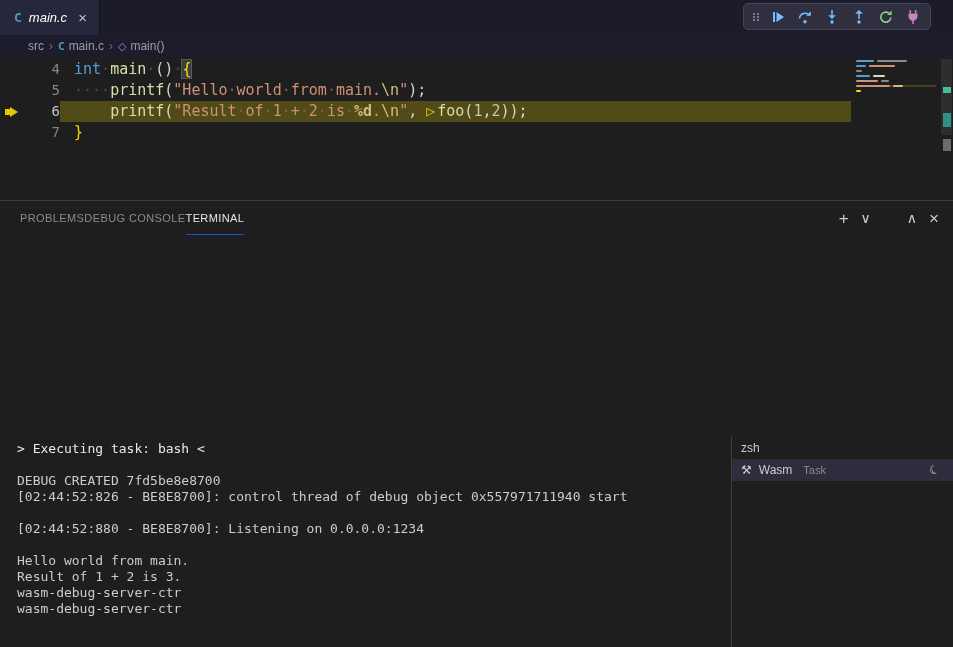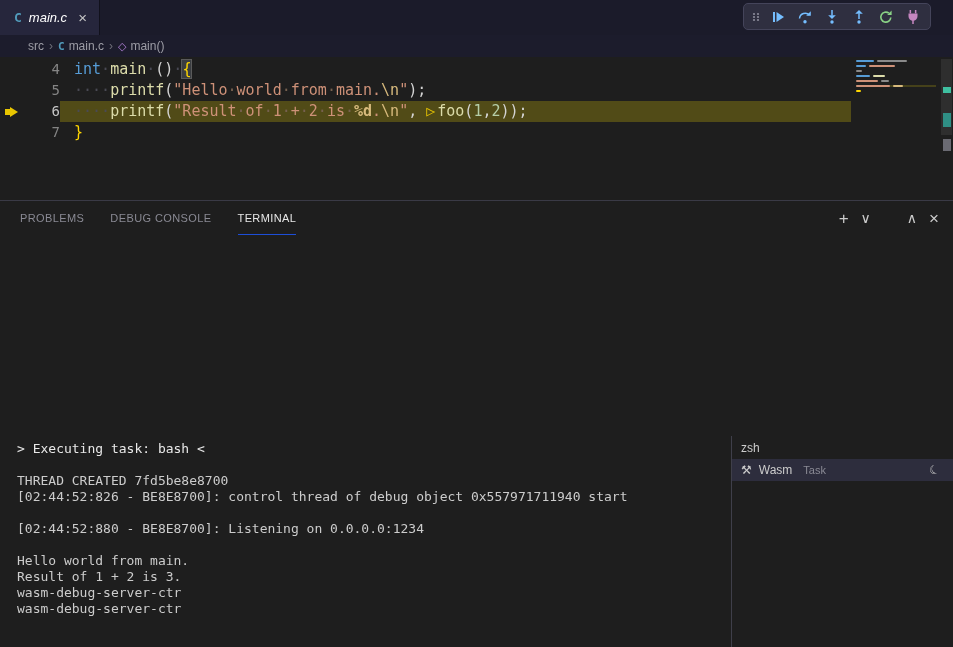--- a/index.html
+++ b/index.html
@@ -202,37 +202,37 @@
 
 <div class="scrollbar">
   <div class="sb-slider"></div>
   <div class="ov-mark" style="top:30px;height:6px;background:#3fbfa0"></div>
   <div class="ov-mark" style="top:56px;height:14px;background:#2f8f85"></div>
   <div class="ov-mark" style="top:82px;height:12px;background:#6a6a72"></div>
 </div>
 
 <div class="panel">
   <div class="panel-header">
-    <div style="display:flex;gap:26px;height:34px">
+    <div style="display:flex;height:34px">
         <span class="panel-tab">PROBLEMS</span>
         <span class="panel-tab">DEBUG CONSOLE</span>
         <span class="panel-tab active">TERMINAL</span>
       </div>
     <div class="panel-actions">
       <span class="pa plus">+</span>
       <span class="pa">∨</span>
       <span class="pa" style="margin-left:24px">∧</span>
       <span class="pa close">×</span>
     </div>
   </div>
 
   <div class="terminal">
       <div class="term-line bold">&gt; Executing task: bash &lt;</div>
       <div class="term-line">&nbsp;</div>
-      <div class="term-line">THREAD CREATED 7fd5be8e8700</div>
+      <div class="term-line">DEBUG CREATED 7fd5be8e8700</div>
       <div class="term-line">[02:44:52:826 - BE8E8700]: control thread of debug object 0x557971711940 start</div>
       <div class="term-line">&nbsp;</div>
       <div class="term-line">[02:44:52:880 - BE8E8700]: Listening on 0.0.0.0:1234</div>
       <div class="term-line">&nbsp;</div>
       <div class="term-line">Hello world from main.</div>
       <div class="term-line">Result of 1 + 2 is 3.</div>
       <div class="term-line">wasm-debug-server-ctr</div>
       <div class="term-line">wasm-debug-server-ctr</div>
       <div class="term-line">&nbsp;</div>
     </div>

